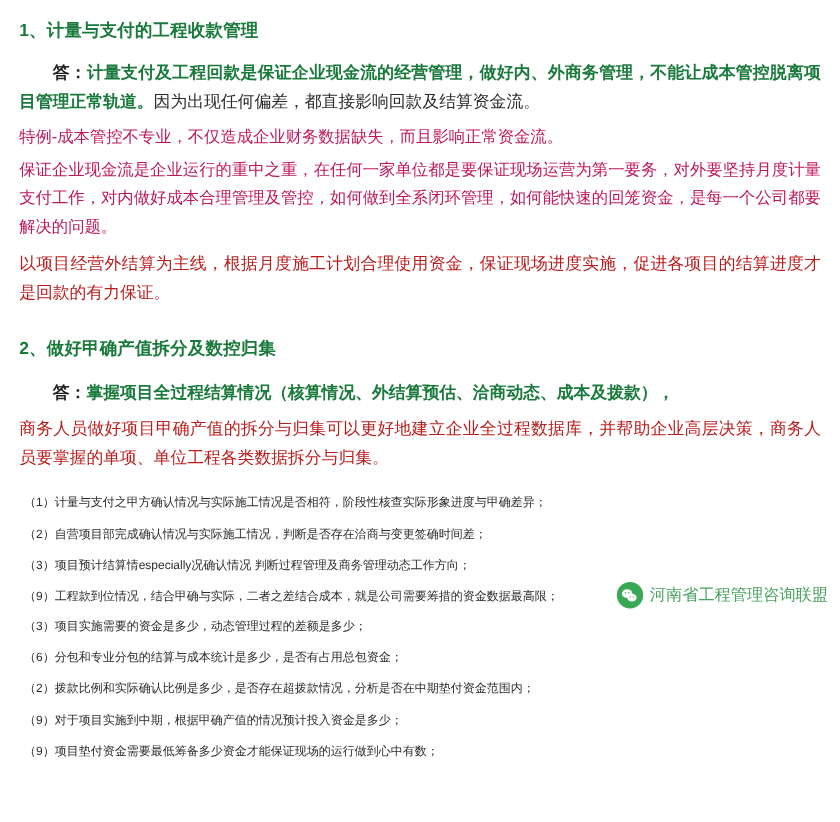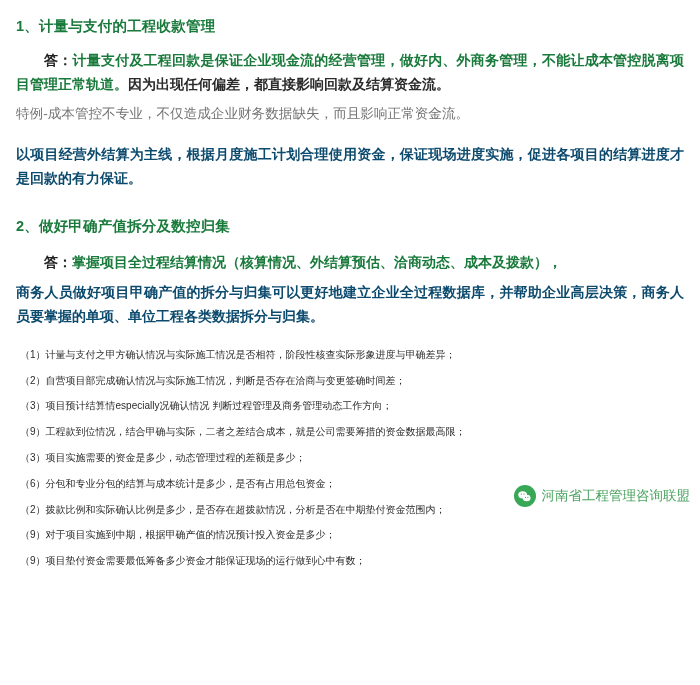--- a/index.html
+++ b/index.html
@@ -41,31 +41,31 @@
     line-height: 1.72;
     margin: 0 0 6px 0;
     text-align: justify;
   }
   .ans-green .label {
     color: #222222;
     font-weight: bold;
   }
   .para {
     font-size: 13.6px;
-    color: #737373;
+    color: #be185d;
     line-height: 1.75;
     margin: 0 0 4px 0;
     text-align: justify;
   }
   .green-bold {
     font-size: 14px;
-    font-weight: bold;
-    color: #0c4a6e;
+    font-weight: normal;
+    color: #b91c1c;
     line-height: 1.72;
-    margin: 16px 0 0 0;
+    margin: 6px 0 0 0;
     text-align: justify;
   }
   .indent-ans {
     text-indent: 2em;
   }
   .list {
     margin: 14px 0 0 0;
     padding: 0;
     list-style: none;
   }
@@ -105,24 +105,25 @@
     text-align: right;
   }
 </style>
 </head>
 <body>
 
 <div class="page">
 
   <h2 class="heading">1、计量与支付的工程收款管理</h2>
 
-  <p class="ans-green indent-ans"><span class="label">答：</span><span>计量支付及工程回款是保证企业现金流的经营管理，做好内、外商务管理，不能让成本管控脱离项目管理正常轨道。</span><span class="label" style="font-weight:bold;color:#2b2b2b;">因为出现任何偏差，都直接影响回款及结算资金流。</span></p>
+  <p class="ans-green indent-ans"><span class="label">答：</span><span>计量支付及工程回款是保证企业现金流的经营管理，做好内、外商务管理，不能让成本管控脱离项目管理正常轨道。</span><span class="label" style="font-weight:normal;color:#2b2b2b;">因为出现任何偏差，都直接影响回款及结算资金流。</span></p>
 
   <p class="para">特例-成本管控不专业，不仅造成企业财务数据缺失，而且影响正常资金流。</p>
 
+  <p class="para">保证企业现金流是企业运行的重中之重，在任何一家单位都是要保证现场运营为第一要务，对外要坚持月度计量支付工作，对内做好成本合理管理及管控，如何做到全系闭环管理，如何能快速的回笼资金，是每一个公司都要解决的问题。</p>
 
   <p class="green-bold">以项目经营外结算为主线，根据月度施工计划合理使用资金，保证现场进度实施，促进各项目的结算进度才是回款的有力保证。</p>
 
   <h2 class="heading second">2、做好甲确产值拆分及数控归集</h2>
 
   <p class="ans-green indent-ans"><span class="label">答：</span><span>掌握项目全过程结算情况（核算情况、外结算预估、洽商动态、成本及拨款），</span></p>
 
   <p class="green-bold" style="margin-top:2px;">商务人员做好项目甲确产值的拆分与归集可以更好地建立企业全过程数据库，并帮助企业高层决策，商务人员要掌握的单项、单位工程各类数据拆分与归集。</p>
 
   <ul class="list">

